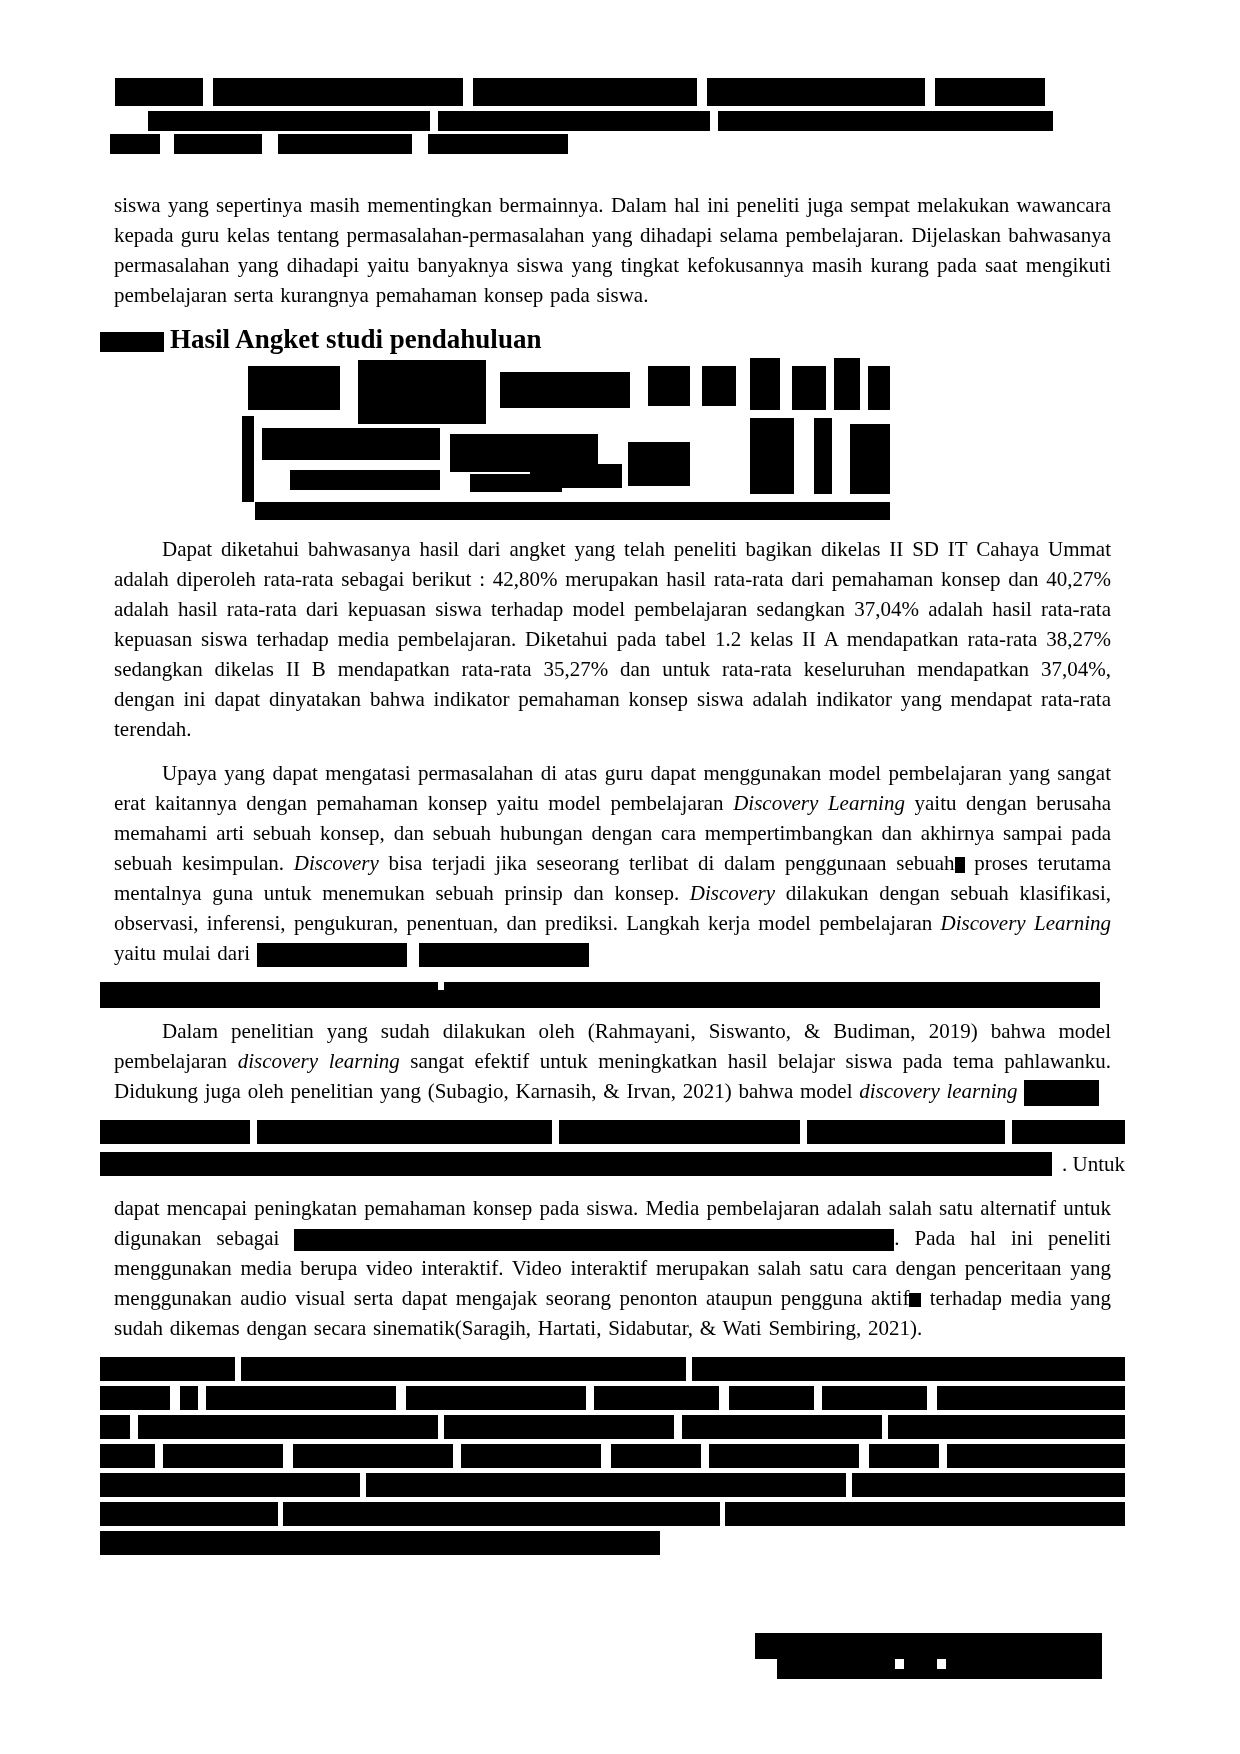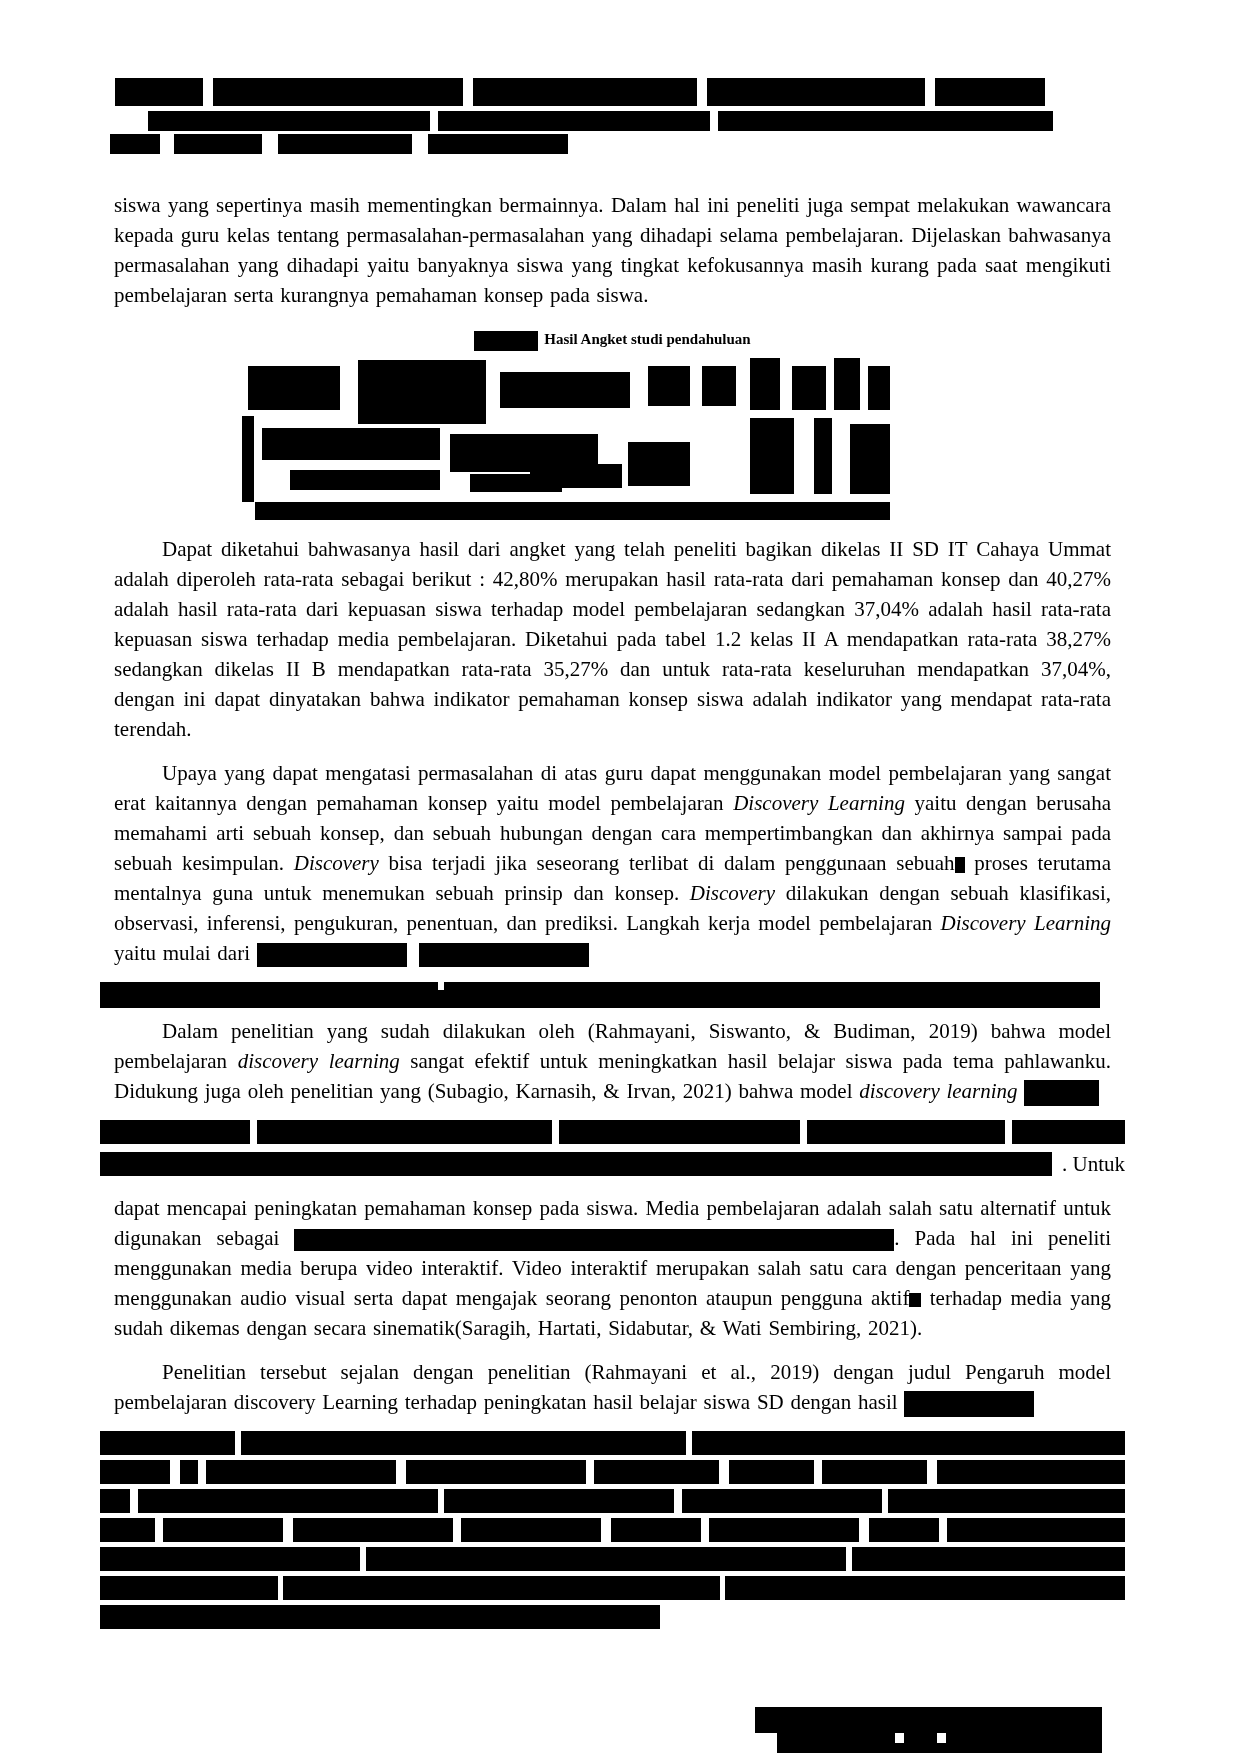--- a/index.html
+++ b/index.html
@@ -30,21 +30,21 @@
   
   .rrow { display:flex; }
   .rseg { background:#000; height:100%; flex:0 0 auto; }
   .redact { display:inline-block; background:#000; vertical-align:middle; }
   .sq { display:inline-block; background:#000; vertical-align:middle; }
 
   .hdr-row1 { height:28px; margin-left:15px; }
   .hdr-row2 { height:20px; margin-top:5px; margin-left:48px; }
   .hdr-row3 { height:20px; margin-top:3px; margin-left:10px; }
 
-  .heading-line { text-align:center; font-size:15px; line-height:30px; font-weight:bold; margin:2px 0 2px 0; }
+  .heading-line { text-align:left; font-size:27px; line-height:30px; font-weight:bold; margin:2px 0 2px 0; }
 
   .rtable { position:relative; width:660px; height:162px; margin:4px 0 10px 130px; }
   .rtable i { position:absolute; background:#000; display:block; }
 
   .fullbar { position:relative; background:#000; height:26px; margin:5px 0; }
   .fullbar .gap { position:absolute; top:0; bottom:0; background:#fff; }
 
   .untuk-line { display:flex; align-items:center; height:30px; margin:3px 0; }
   .untuk-line .bar { background:#000; height:24px; flex:1 1 auto; margin-right:10px; }
   .untuk-line .txt { font-size:21px; line-height:30px; white-space:nowrap; }
@@ -132,21 +132,20 @@
       <span class="gap" style="left:700px;width:7px"></span>
       <span class="gap" style="left:905px;width:7px"></span>
     </div>
     <div class="untuk-line">
       <span class="bar"></span>
       <span class="txt">. Untuk</span>
     </div>
 
     <p class="bt"><span>dapat mencapai peningkatan pemahaman konsep pada siswa. Media pembelajaran adalah salah satu alternatif untuk digunakan sebagai </span><span class="redact" style="width:600px;height:22px"></span><span>. Pada hal ini peneliti menggunakan media berupa video interaktif. Video interaktif merupakan salah satu cara dengan penceritaan yang menggunakan audio visual serta dapat mengajak seorang penonton ataupun pengguna aktif</span><span class="sq" style="width:12px;height:14px"></span><span> terhadap media yang sudah dikemas dengan secara sinematik(Saragih, Hartati, Sidabutar, &amp; Wati Sembiring, 2021).</span></p>
 
-    <p class="bt ind"><span>Penelitian tersebut sejalan dengan penelitian (Rahmayani et al., 2019) dengan judul Pengaruh model pembelajaran discovery Learning terhadap peningkatan hasil belajar siswa SD dengan hasil </span><span class="redact" style="width:130px;height:26px"></span></p>
 
     <div class="bigblock">
       <div class="rrow">
         <span class="rseg" style="width:135px"></span>
         <span class="rseg" style="width:445px;margin-left:6px"></span>
         <span class="rseg" style="width:433px;margin-left:6px"></span>
       </div>
       <div class="rrow">
         <span class="rseg" style="width:70px"></span>
         <span class="rseg" style="width:18px;margin-left:10px"></span>

